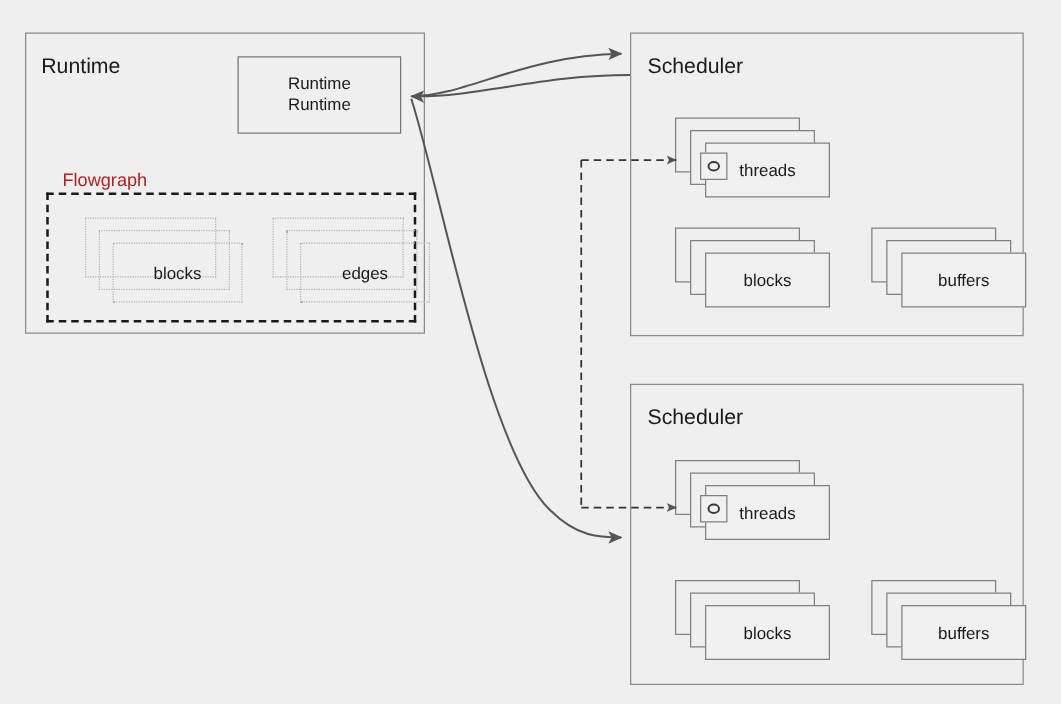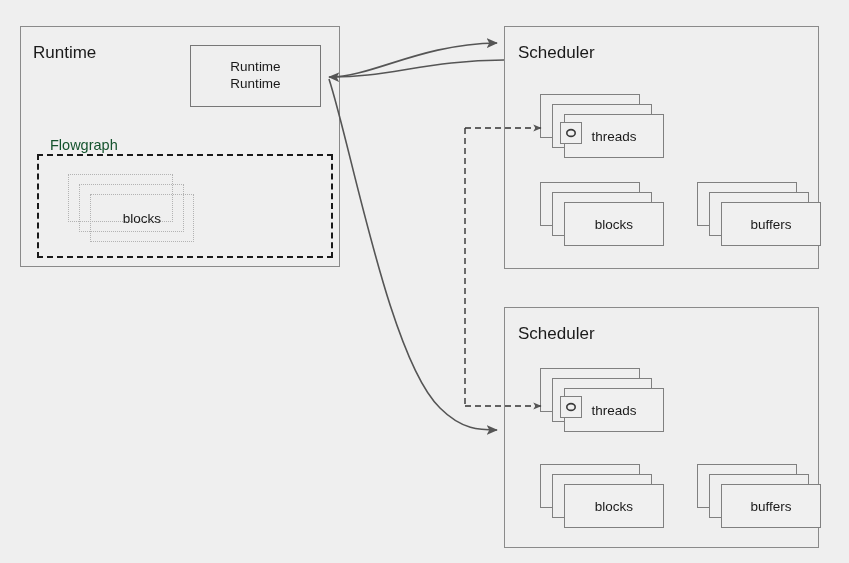--- a/index.html
+++ b/index.html
@@ -51,21 +51,21 @@
   
   .dashed-region {
     position: absolute;
     border: 2px dashed #1a1a1a;
     box-sizing: border-box;
     background: transparent;
   }
   .region-label {
     position: absolute;
     font-size: 14.5px;
-    color: #14532d;
+    color: #b91c1c;
     white-space: nowrap;
     line-height: 1;
   }
   
   .stack {
     position: absolute;
     margin-left: 16px;
   }
   .stack .card {
     position: absolute;
@@ -129,20 +129,27 @@
   <div class="dashed-region" style="left:37px; top:154px; width:296px; height:104px;"></div>
 
   <div class="stack dotted" style="left:52px; top:174px; width:126px; height:68px;">
     <div class="card" style="left:0px; top:0px; width:105px; height:48px;"></div>
     <div class="card" style="left:11px; top:10px; width:105px; height:48px;"></div>
     <div class="card front" style="left:22px; top:20px; width:104px; height:48px;">
       <span>blocks</span>
     </div>
   </div>
 
+  <div class="stack dotted" style="left:202px; top:174px; width:126px; height:68px;">
+    <div class="card" style="left:0px; top:0px; width:105px; height:48px;"></div>
+    <div class="card" style="left:11px; top:10px; width:105px; height:48px;"></div>
+    <div class="card front" style="left:22px; top:20px; width:104px; height:48px;">
+      <span>edges</span>
+    </div>
+  </div>
 
   <div class="container-box" style="left:504px; top:26px; width:315px; height:243px;"></div>
   <div class="container-title" style="left:518px; top:44px;">Scheduler</div>
 
   <div class="stack" style="left:524px; top:94px; width:124px; height:64px;">
     <div class="card" style="left:0px; top:0px; width:100px; height:44px;"></div>
     <div class="card" style="left:12px; top:10px; width:100px; height:44px;"></div>
     <div class="card front" style="left:24px; top:20px; width:100px; height:44px;">
       <span>threads</span>
     </div>

